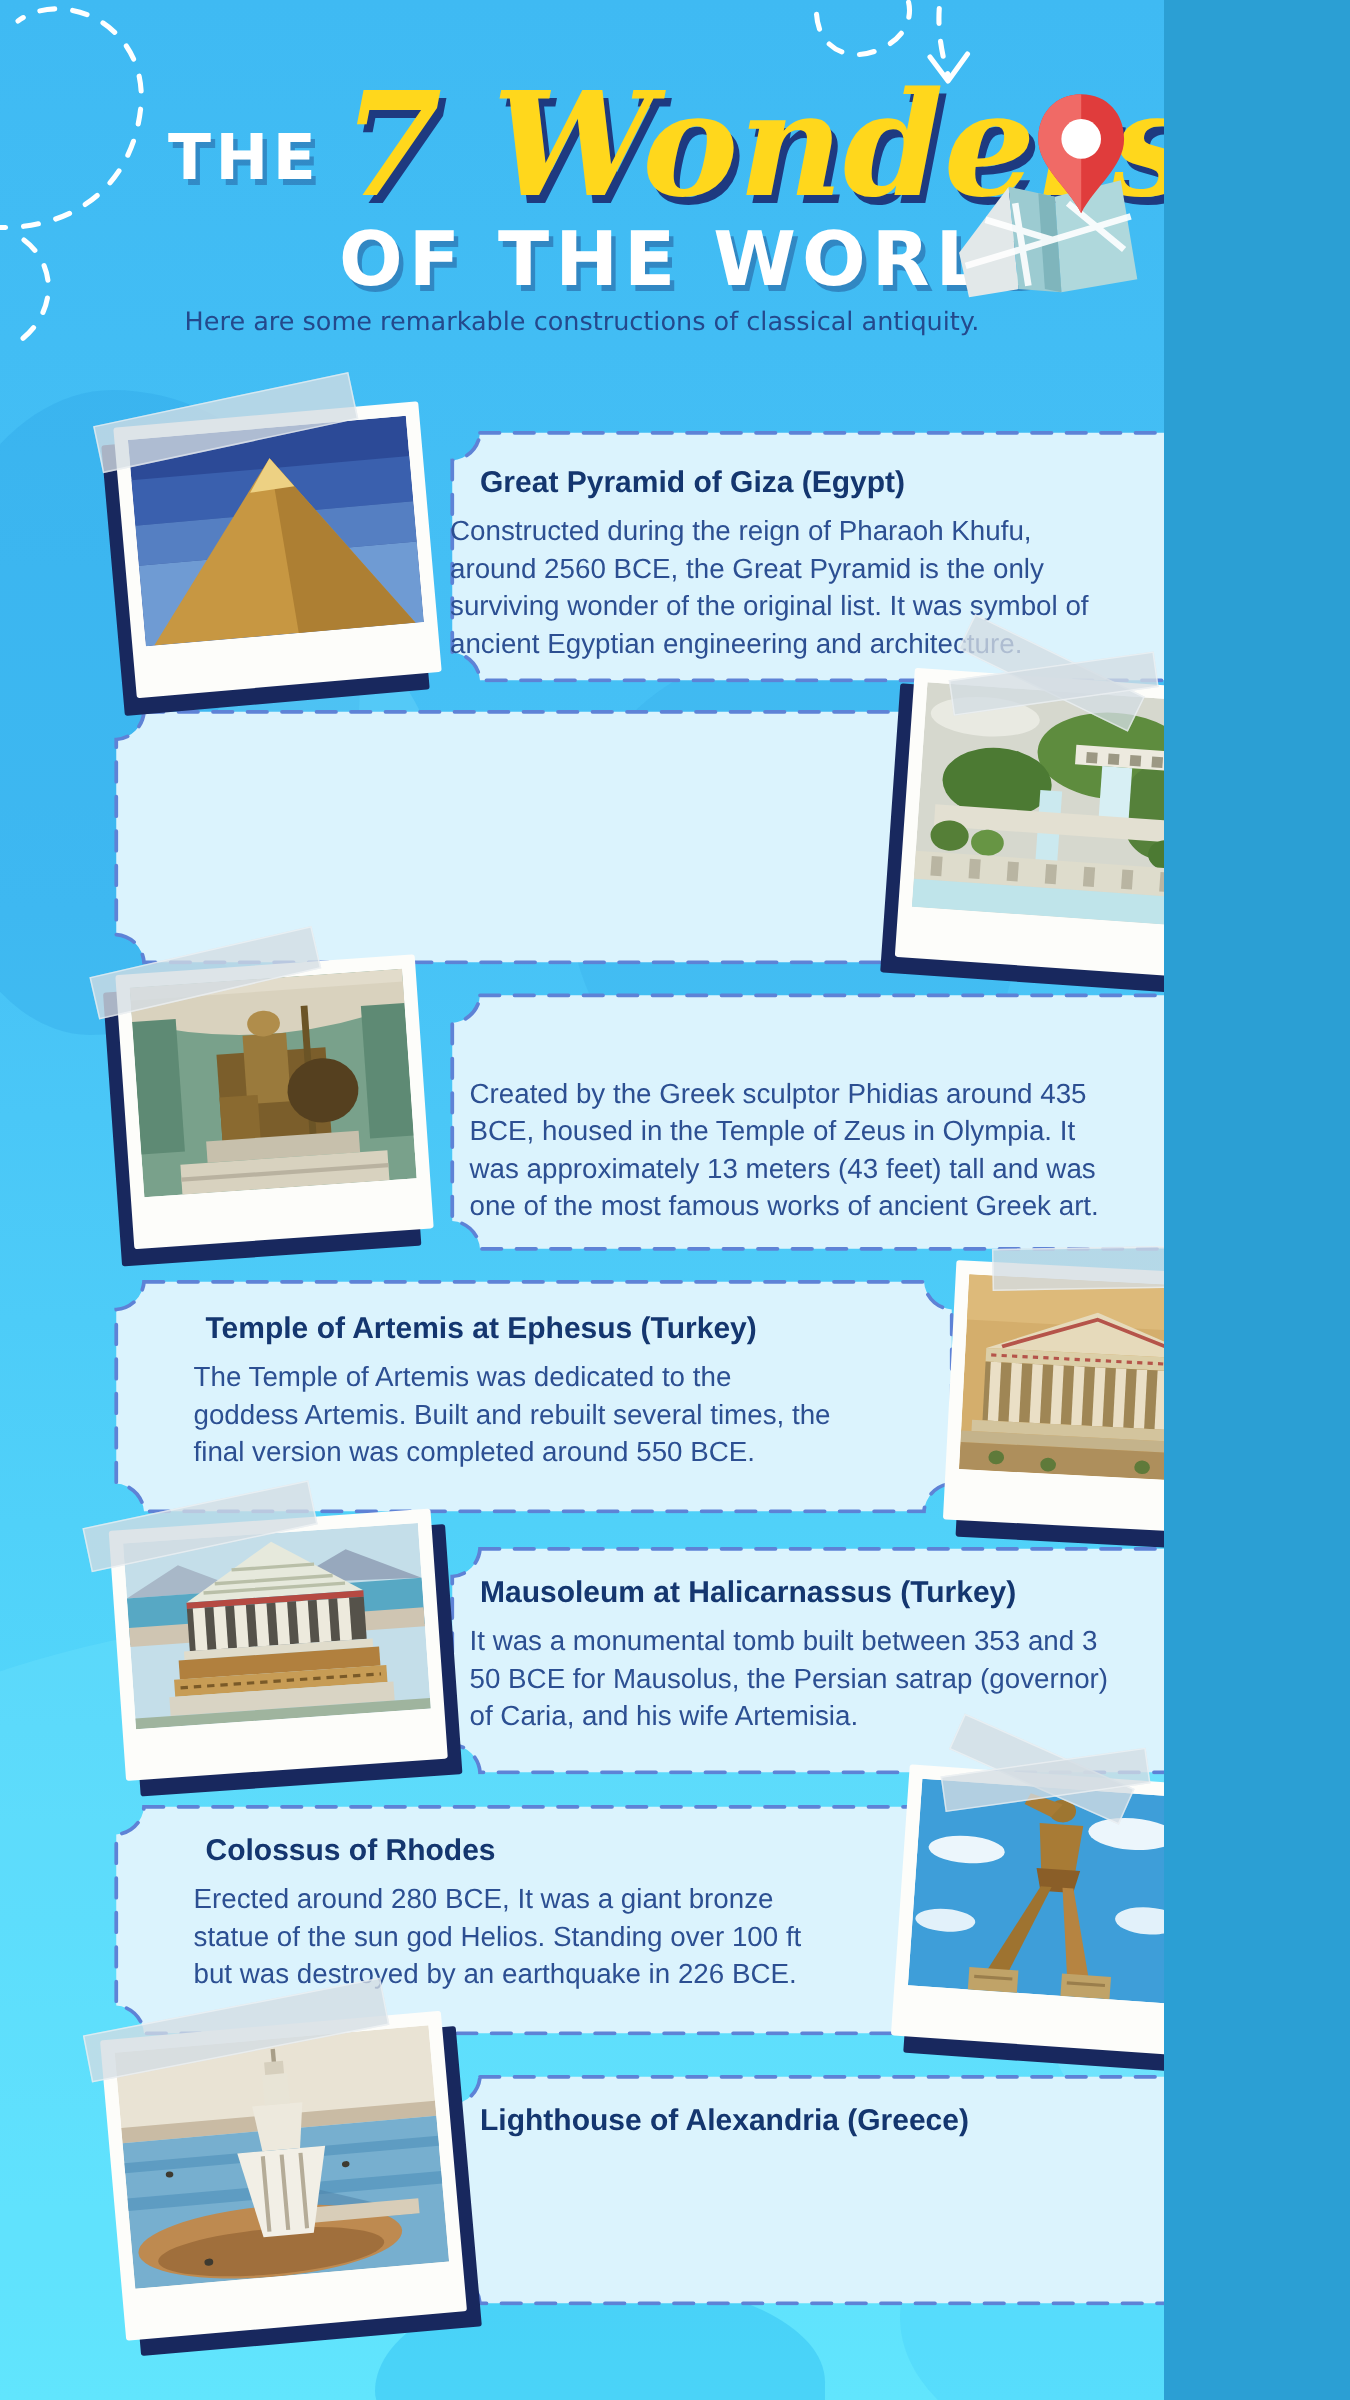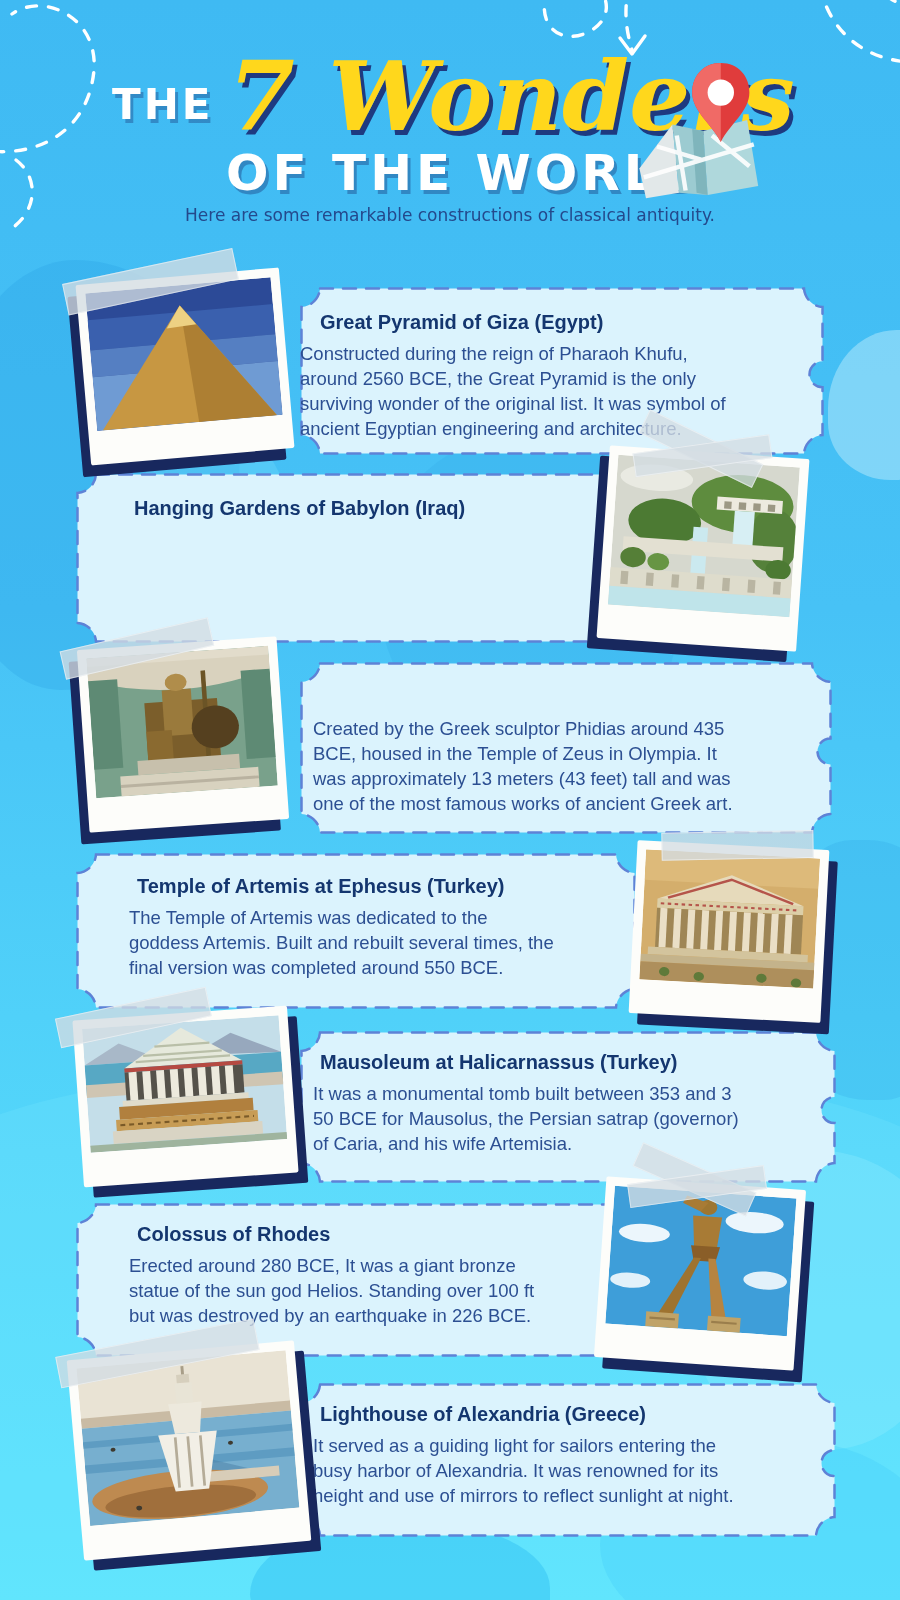--- a/index.html
+++ b/index.html
@@ -1,17 +1,17 @@
 <!DOCTYPE html>
 <html><head>
 <meta charset="utf-8">
 <style>
   html,body{margin:0;padding:0;background:#2b9fd4;}
   .stage{
-    position:relative;width:900px;height:1600px;overflow:hidden;
+    position:relative;width:776px;height:1600px;overflow:hidden;
     background:linear-gradient(180deg,#3FBAF3 0%,#47C2F6 38%,#53D6FA 72%,#5AE4FD 100%);
     font-family:"Liberation Sans",sans-serif;
   }
   .blob{position:absolute;pointer-events:none;}
   
   .hdr-the{
     position:absolute;left:112px;top:80px;
     font-family:"DejaVu Sans",sans-serif;font-weight:900;font-size:42px;
     color:#fff;letter-spacing:3px;text-shadow:3px 4px 0 rgba(24,50,115,.35);
   }
@@ -127,21 +127,20 @@
       </div>
       <div class="tape" style="left:-12px;top:-13px;width:172px;height:30px;transform:rotate(-7deg);"></div>
     </figure>
   </section>
 
   <section>
     <div class="panel" style="left:76px;top:473px;width:560px;height:170px;">
       <svg class="panel-svg" viewBox="0 0 560 170">
           <path d="M 20 1.5 L 540 1.5 A 20 20 0 0 0 558.5 20 L 558.5 150 A 20 20 0 0 0 540 168.5 L 20 168.5 A 20 20 0 0 0 1.5 150 L 1.5 20 A 20 20 0 0 0 20 1.5 Z" fill="#DBF3FD" stroke="#5E82D6" stroke-width="2.5" stroke-dasharray="13 10" stroke-linecap="round"></path>
         </svg>
-      <h2 class="card-title" style="left:54px;top:20px;">Hanging Gardens of Babylon (Iraq)</h2>
     </div>
     <figure class="polaroid sh-l" style="left:603px;top:452px;width:200px;--rot:4deg;margin:0;">
       <div class="pol-frame">
         <svg class="art" viewBox="0 0 100 104" preserveAspectRatio="none" style="height:150px;">
           <rect width="100" height="104" fill="#D6D8CE"></rect>
           <ellipse cx="22" cy="14" rx="20" ry="9" fill="#E9EAE2"></ellipse>
           <ellipse cx="70" cy="28" rx="28" ry="20" fill="#5E8C3E"></ellipse>
           <ellipse cx="28" cy="44" rx="20" ry="16" fill="#4C7A33"></ellipse>
           <ellipse cx="88" cy="52" rx="14" ry="22" fill="#55813A"></ellipse>
           <rect x="56" y="24" width="36" height="9" fill="#EDEADF"></rect>
@@ -323,23 +322,20 @@
       <div class="tape" style="left:22px;top:-8px;width:136px;height:22px;transform:rotate(-12deg);"></div>
     </figure>
   </section>
 
   <section>
     <div class="panel" style="left:300px;top:1383px;width:536px;height:154px;">
       <svg class="panel-svg" viewBox="0 0 536 154">
           <path d="M 20 1.5 L 516 1.5 A 20 20 0 0 0 534.5 20 L 534.5 67.08 A 13 13 0 0 0 534.5 93.08 L 534.5 134 A 20 20 0 0 0 516 152.5 L 20 152.5 A 20 20 0 0 0 1.5 134 L 1.5 20 A 20 20 0 0 0 20 1.5 Z" fill="#DBF3FD" stroke="#5E82D6" stroke-width="2.5" stroke-dasharray="13 10" stroke-linecap="round"></path>
         </svg>
       <h2 class="card-title" style="left:16px;top:16px;">Lighthouse of Alexandria (Greece)</h2>
-      <p class="card-body" style="left:13px;top:50px;">It served as a guiding light for sailors entering the
-busy harbor of Alexandria. It was renowned for its
-height and use of mirrors to reflect sunlight at night.</p>
     </div>
     <figure class="polaroid sh-r" style="left:75px;top:1350px;width:228px;--rot:-5deg;margin:0;">
       <div class="pol-frame">
         <svg class="art" viewBox="0 0 100 94" preserveAspectRatio="none" style="height:158px;">
           <rect width="100" height="94" fill="#E9E3D4"></rect>
           <rect y="30" width="100" height="6" fill="#C9BBA4"></rect>
           <rect y="36" width="100" height="58" fill="#77AFCF"></rect>
           <rect y="44" width="100" height="4" fill="#5E9CC2"></rect>
           <rect y="58" width="100" height="5" fill="#5E9CC2"></rect>
           <polygon points="58,60 92,74 58,74" fill="#4C7FA6" opacity=".5"></polygon>

